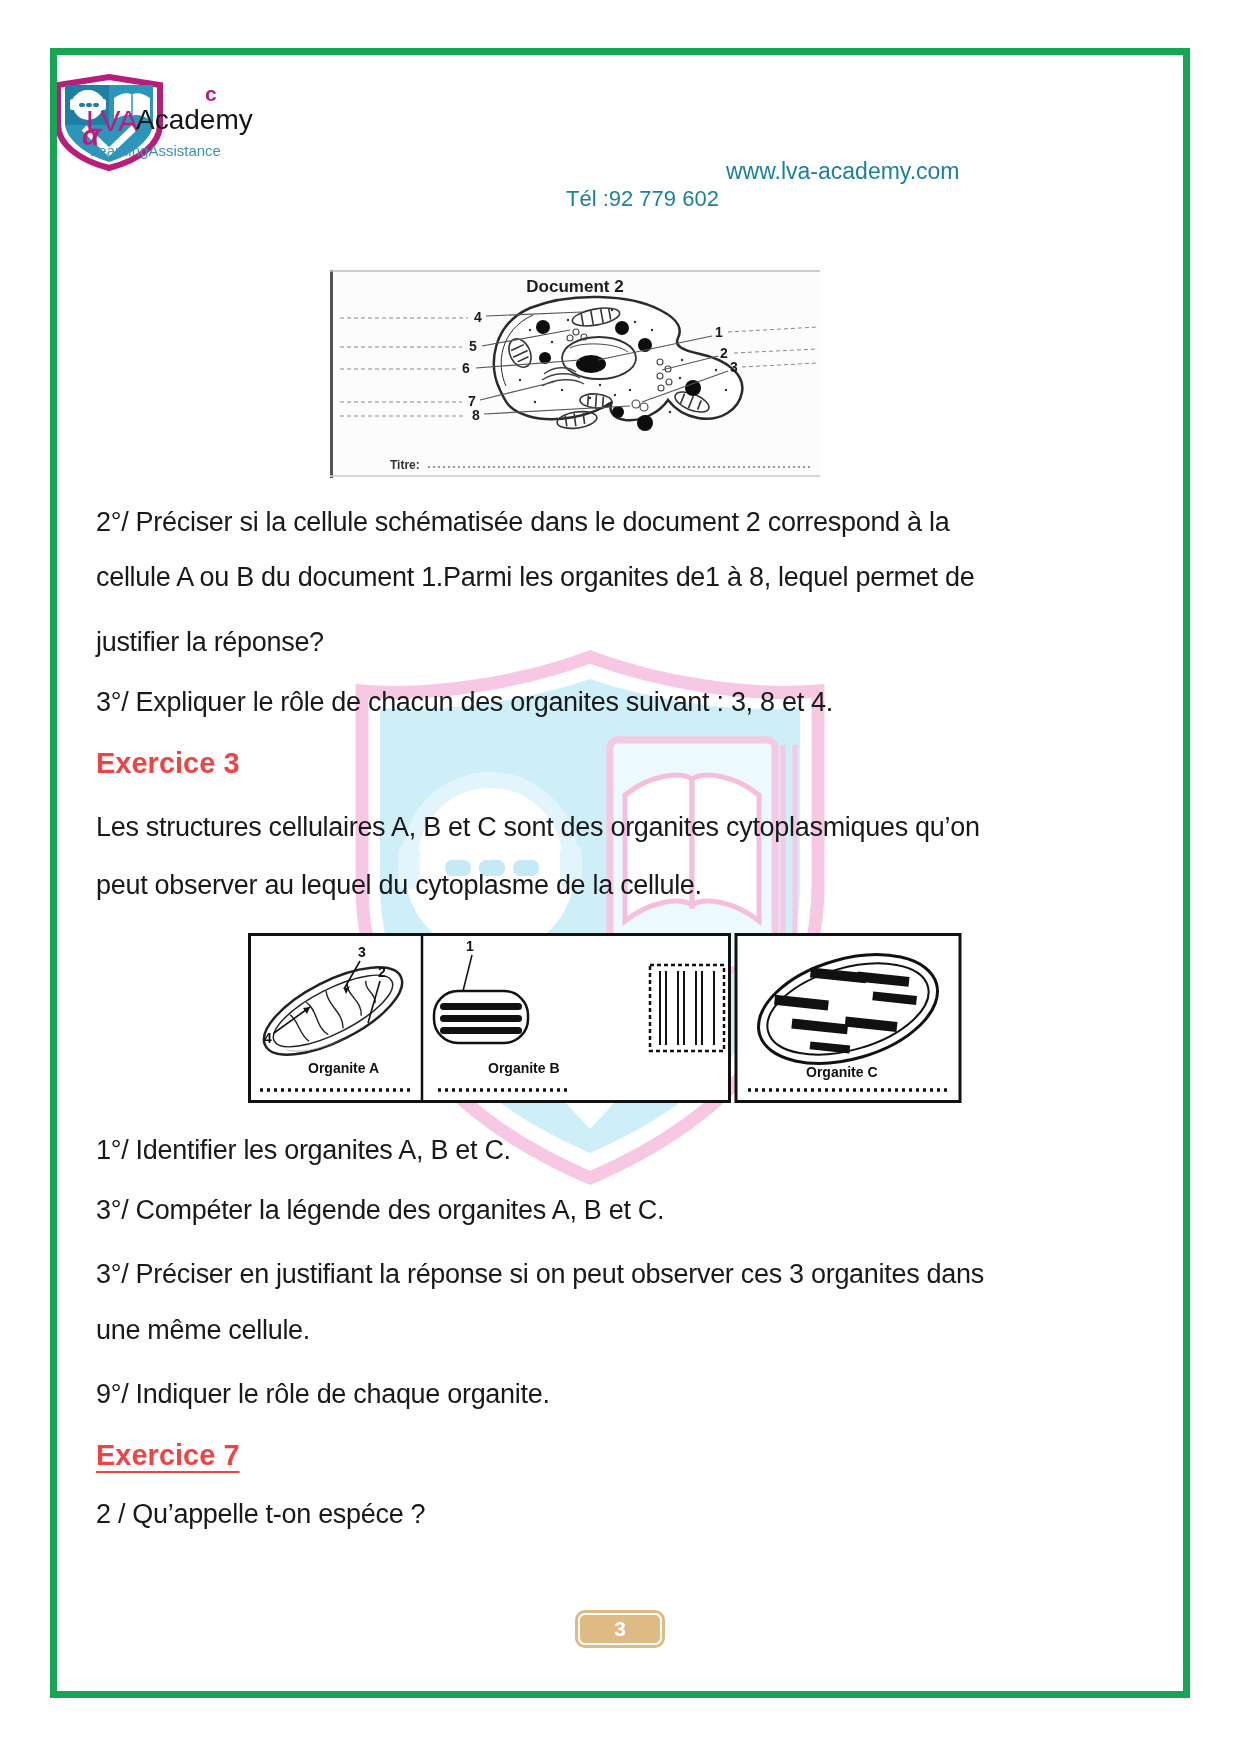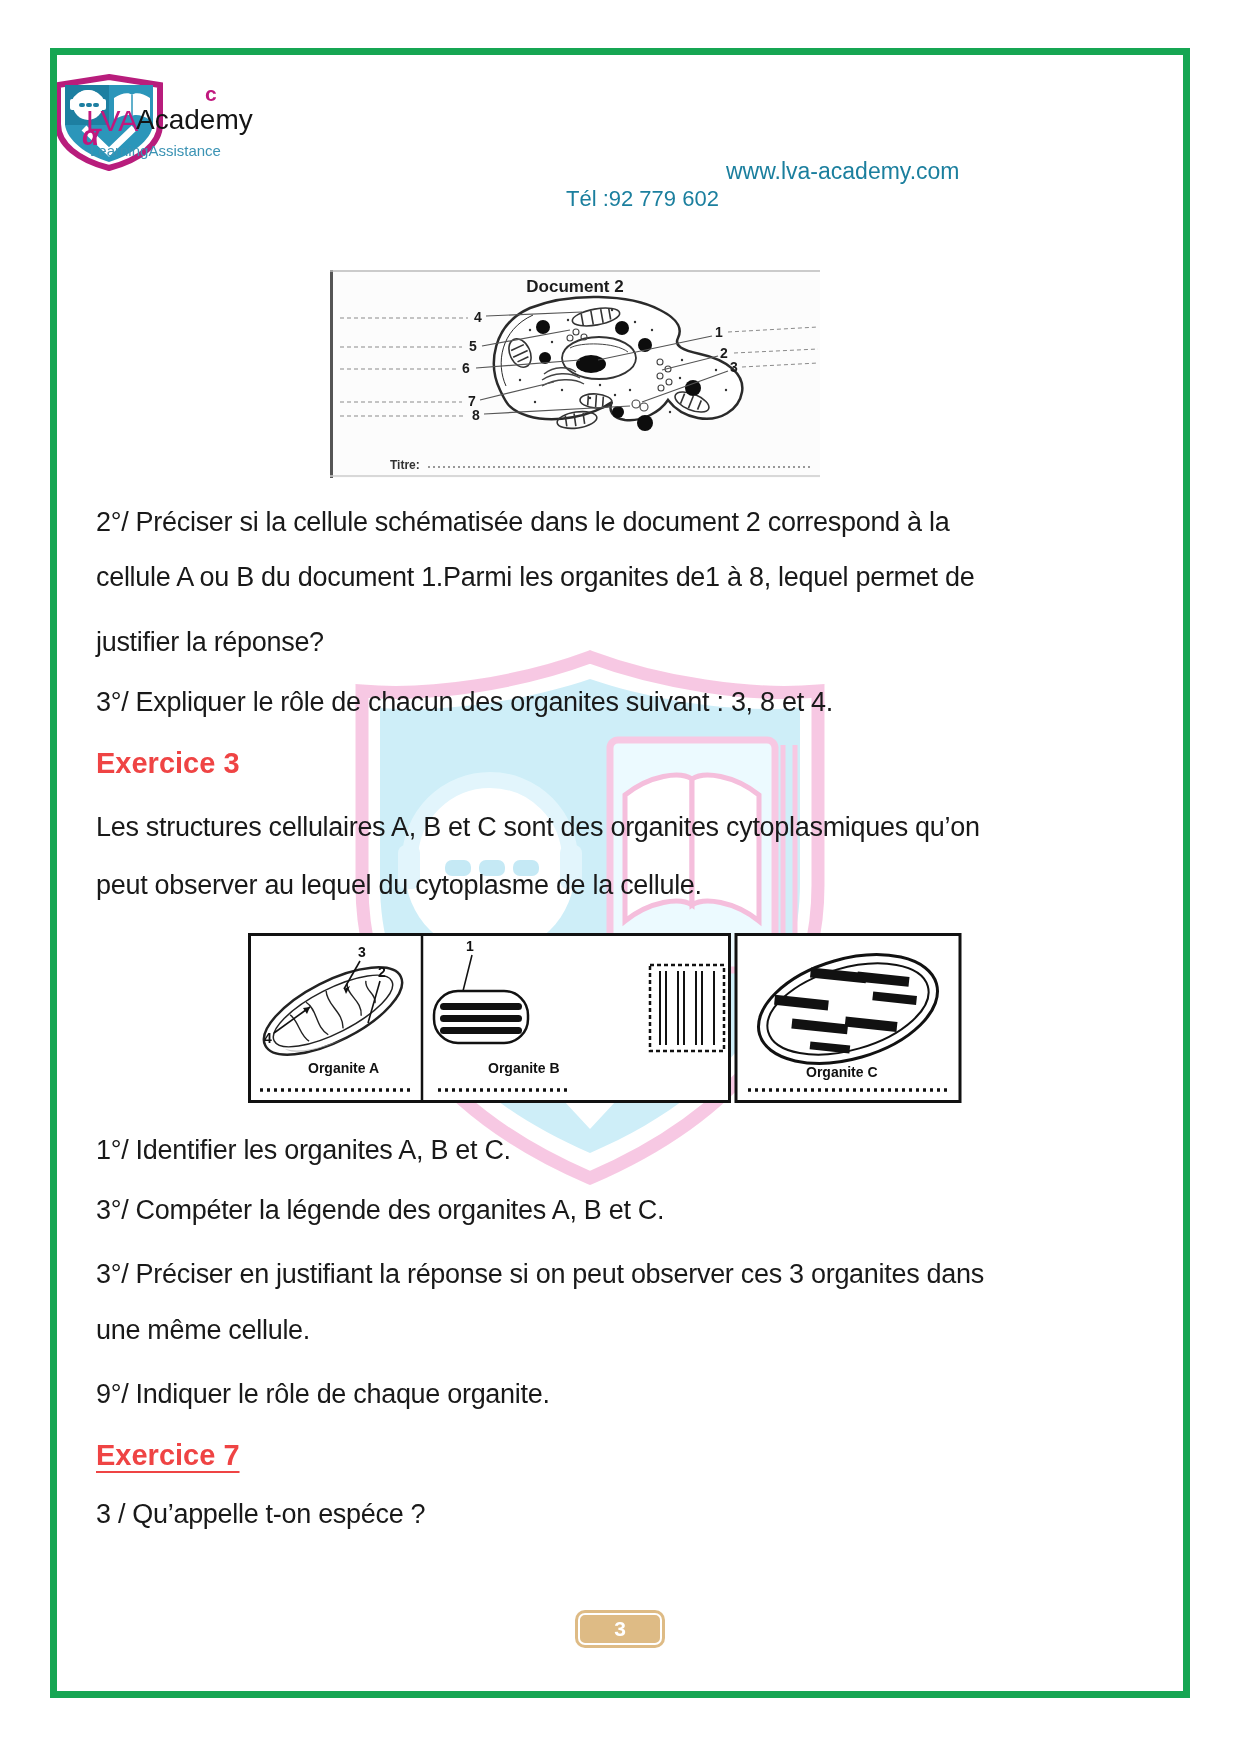--- a/index.html
+++ b/index.html
@@ -303,17 +303,17 @@
   <text x="558" y="144" font-size="14" font-weight="bold" fill="#111">Organite C</text>
   <line x1="500" y1="157" x2="700" y2="157" stroke="#111" stroke-width="3.5" stroke-dasharray="3 4"></line>
 </svg>
 
 <div class="tline" style="top:1135px">1°/ Identifier les organites A, B et C.</div>
 <div class="tline" style="top:1195px">3°/ Compéter la légende des organites A, B et C.</div>
 <div class="tline" style="top:1259px">3°/ Préciser en justifiant la réponse si on peut observer ces 3 organites dans</div>
 <div class="tline" style="top:1315px">une même cellule.</div>
 <div class="tline" style="top:1379px">9°/ Indiquer le rôle de chaque organite.</div>
 <div class="tline exheading underlined" style="top:1439px">Exercice 7</div>
-<div class="tline" style="top:1499px">3 / Qu’appelle t-on espéce ?</div>
+<div class="tline" style="top:1499px">2 / Qu’appelle t-on espéce ?</div>
 
 <div id="page-badge" class="abs">
   <div id="page-badge-inner">3</div>
 </div>
 
 </body></html>

